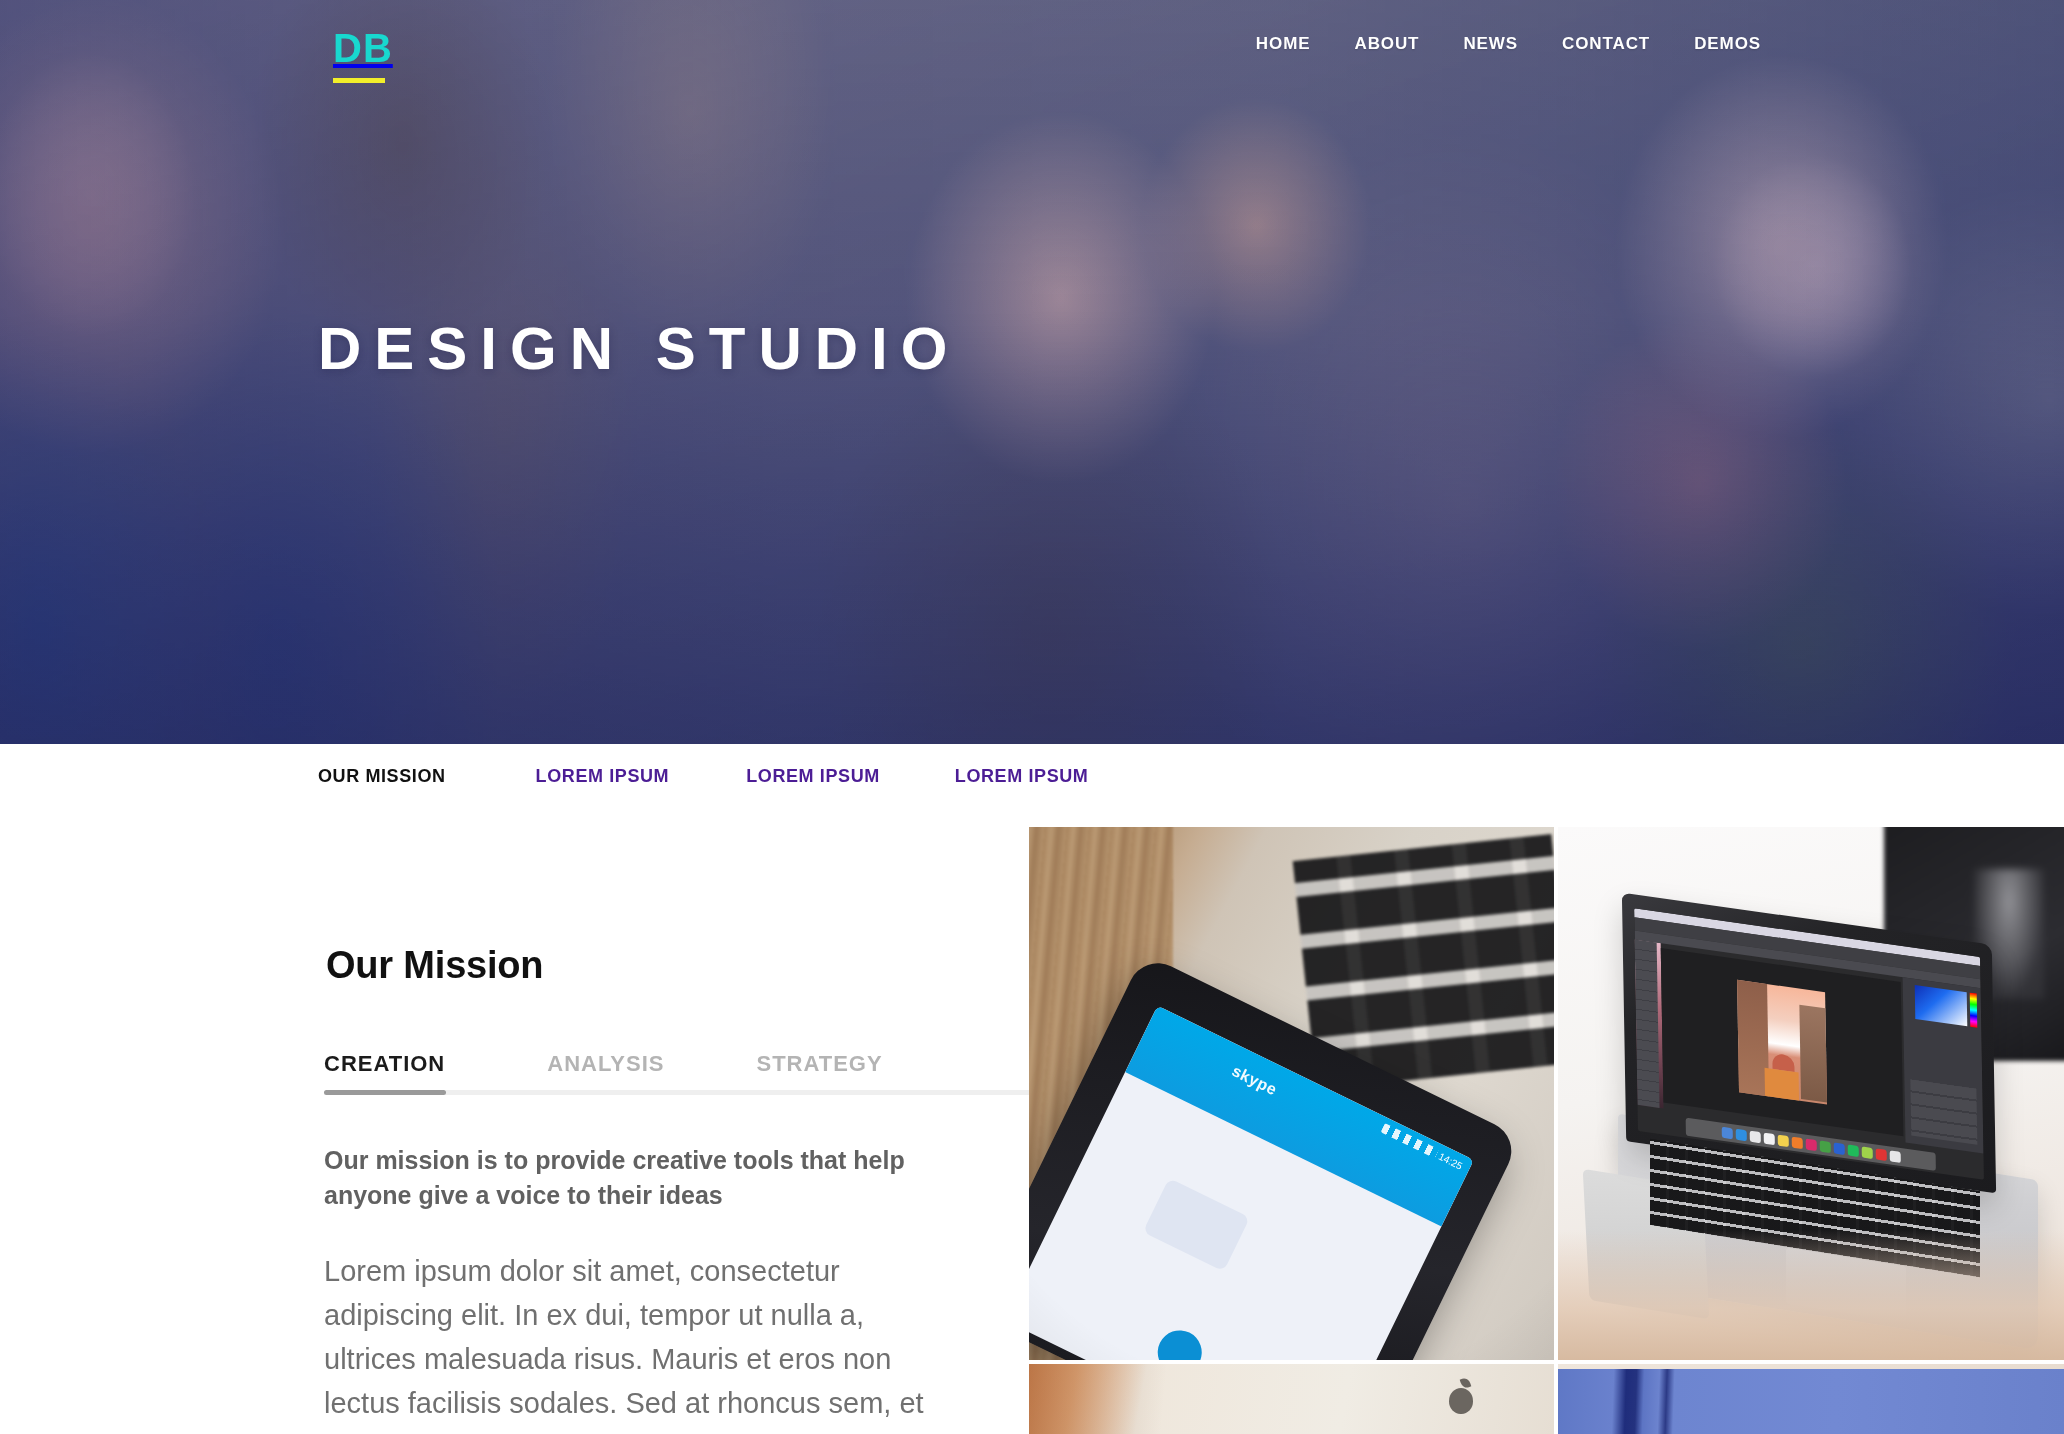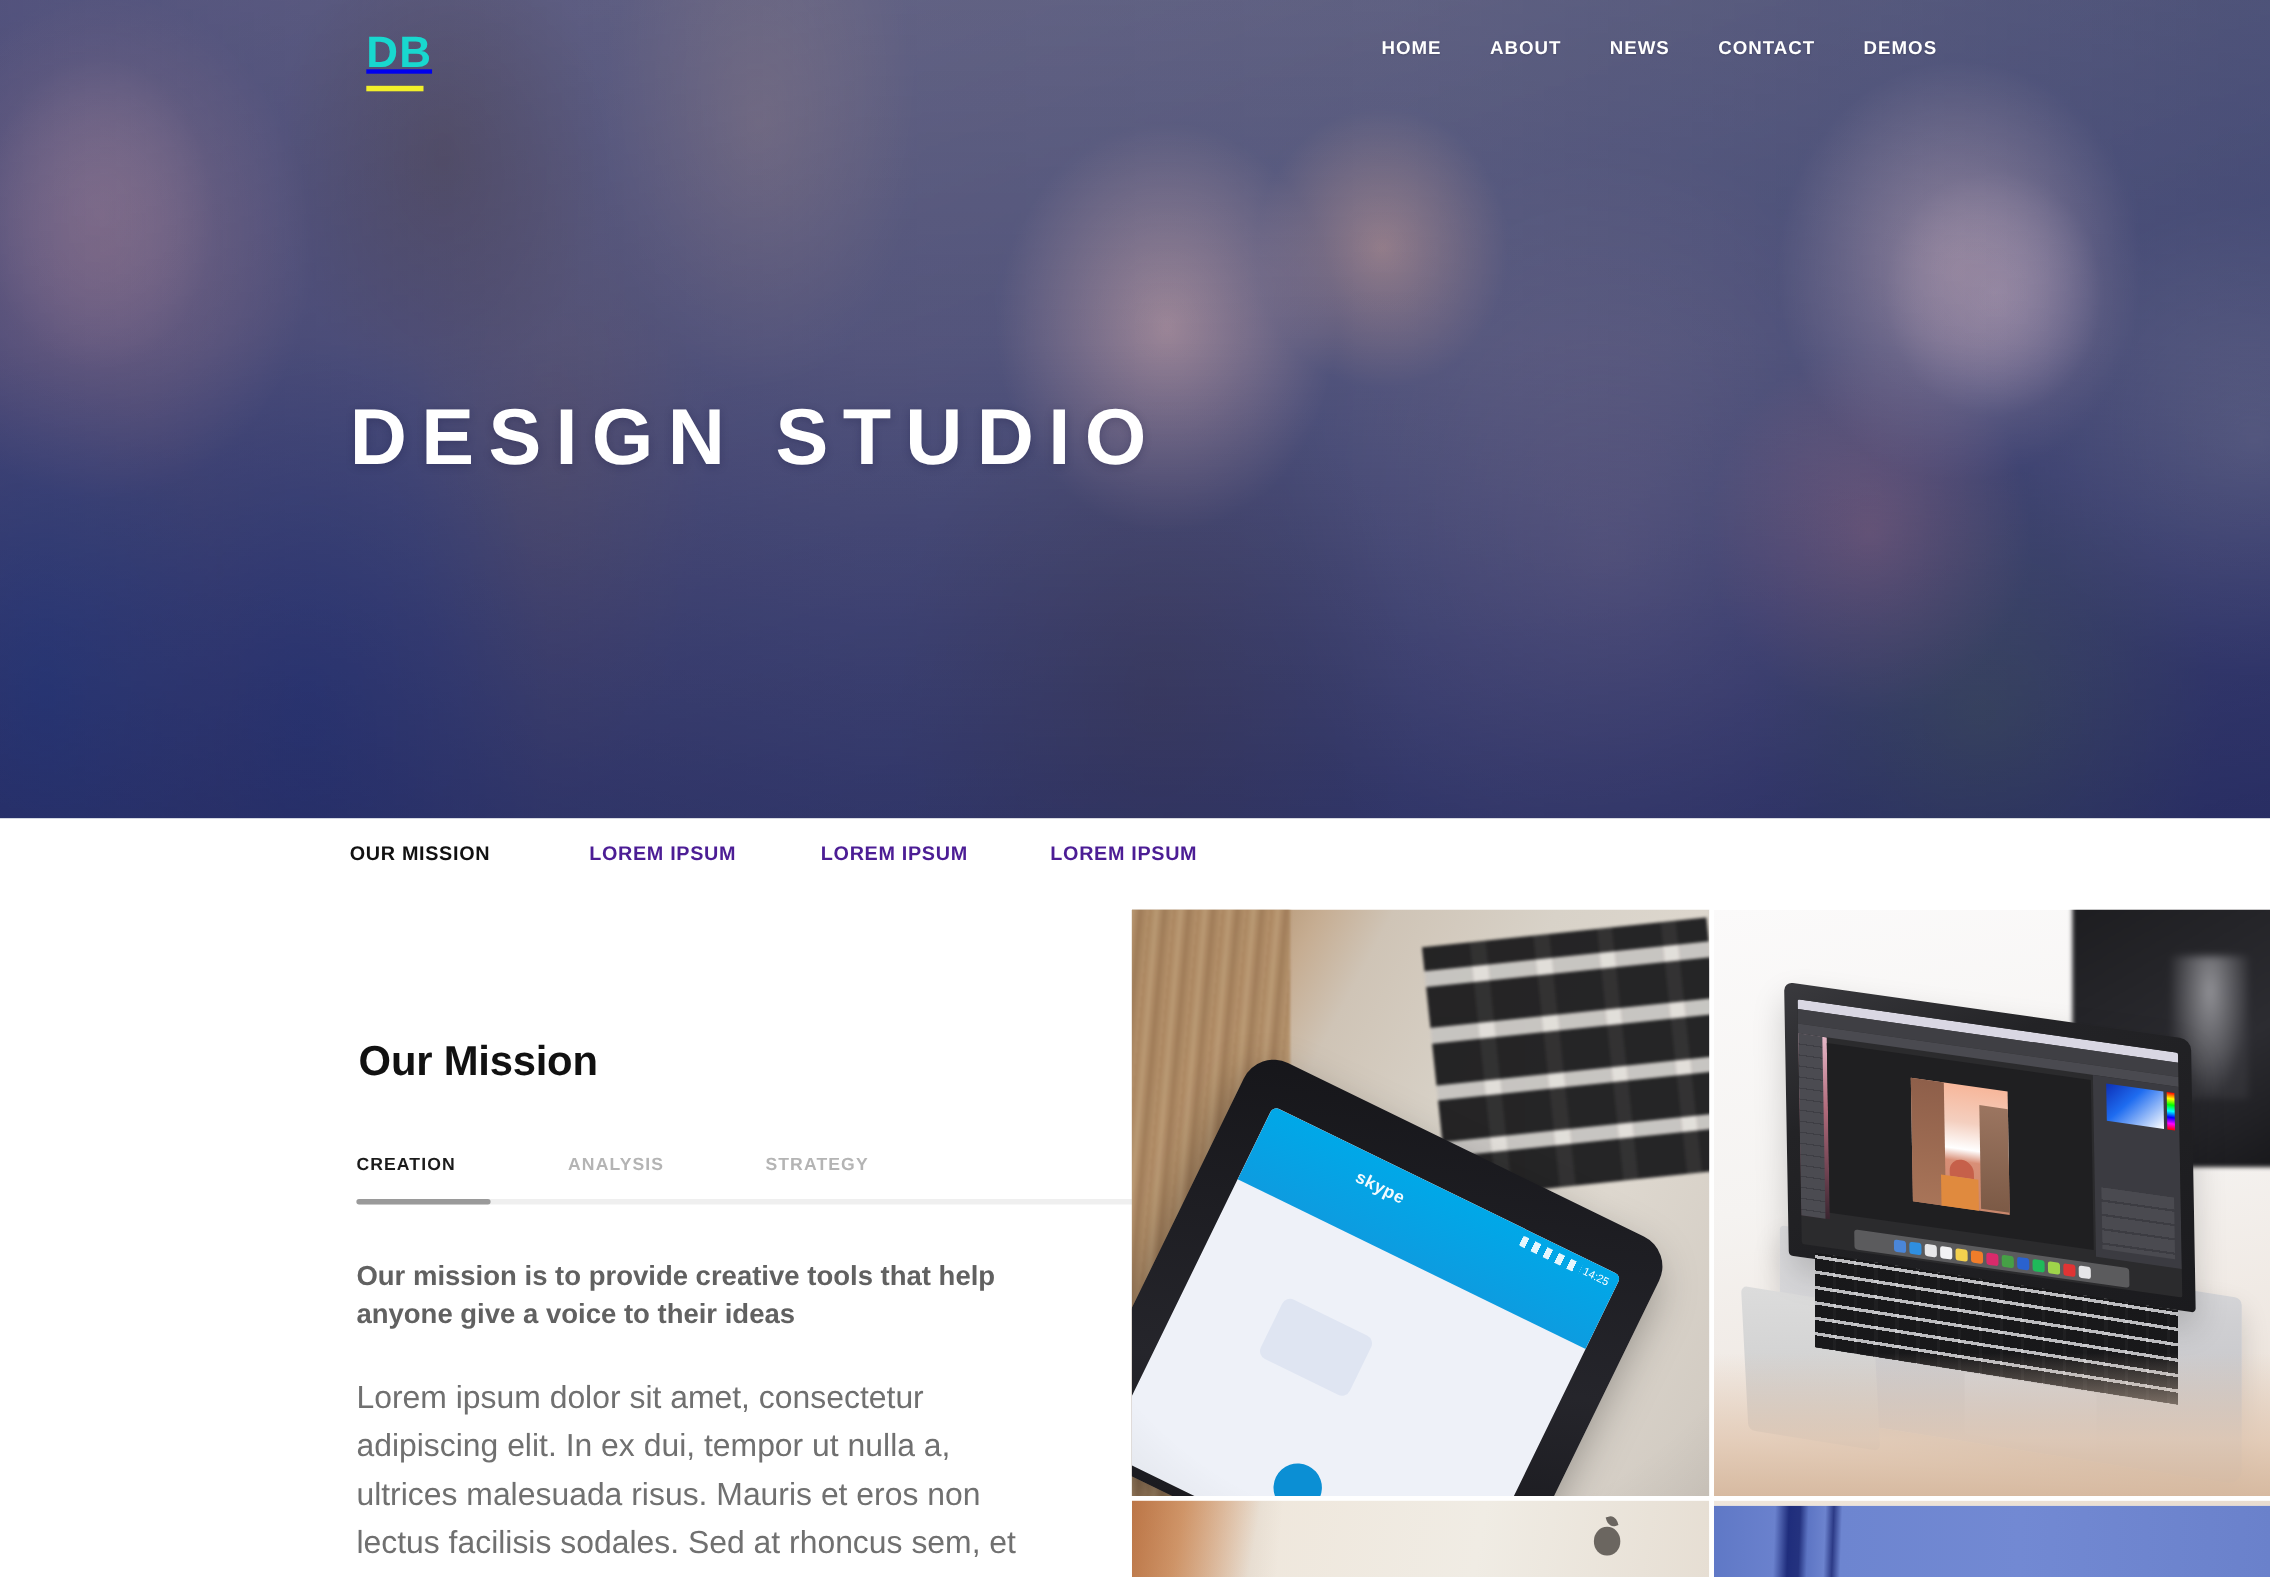--- a/index.html
+++ b/index.html
@@ -83,24 +83,23 @@
   .nav-item:last-child { padding-right:0; }
 
   
   .hero-copy { position:absolute; left:318px; top:318px; z-index:8; }
   .hero-kicker {
     color:#ffffff; font-size:25px; font-weight:bold;
     letter-spacing:9px; line-height:1; margin-bottom:26px;
     text-shadow:0 2px 5px rgba(20,20,60,.3);
   }
   .hero-title {
-    color:#ffffff; font-size:72px; font-weight:bold;
+    color:#ffffff; font-size:60px; font-weight:bold;
     letter-spacing:13px; line-height:1.02;
     text-shadow:0 2px 8px rgba(20,20,60,.25);
-    margin-top:44px;
   }
 
   
   .section-tabs {
     position:absolute; left:0; top:744px; width:2064px; height:80px;
     background:#fff;
   }
   .section-tabs-inner {
     position:absolute; left:318px; top:22px; display:flex; align-items:center;
   }
@@ -117,21 +116,21 @@
   }
   .mission-title {
     position:absolute; left:326px; top:120px;
     font-size:38px; font-weight:bold; color:#111; letter-spacing:-.2px;
   }
   .inner-tabs {
     position:absolute; left:324px; top:227px; width:566px;
   }
   .inner-tabs-row { display:flex; }
   .inner-tab {
-    font-size:16px; font-weight:bold; letter-spacing:1px;
+    font-size:22px; font-weight:bold; letter-spacing:1px;
     color:#b4b4b4; cursor:pointer; white-space:nowrap;
   }
   .inner-tab.active { color:#1b1b1b; }
   .inner-underline {
     position:absolute; left:324px; top:1090px;
     width:1230px; height:5px; background:#efefef; border-radius:3px;
   }
   .inner-underline-active {
     position:absolute; left:0; top:0; width:122px; height:5px;
     background:#9a9a9a; border-radius:3px;

